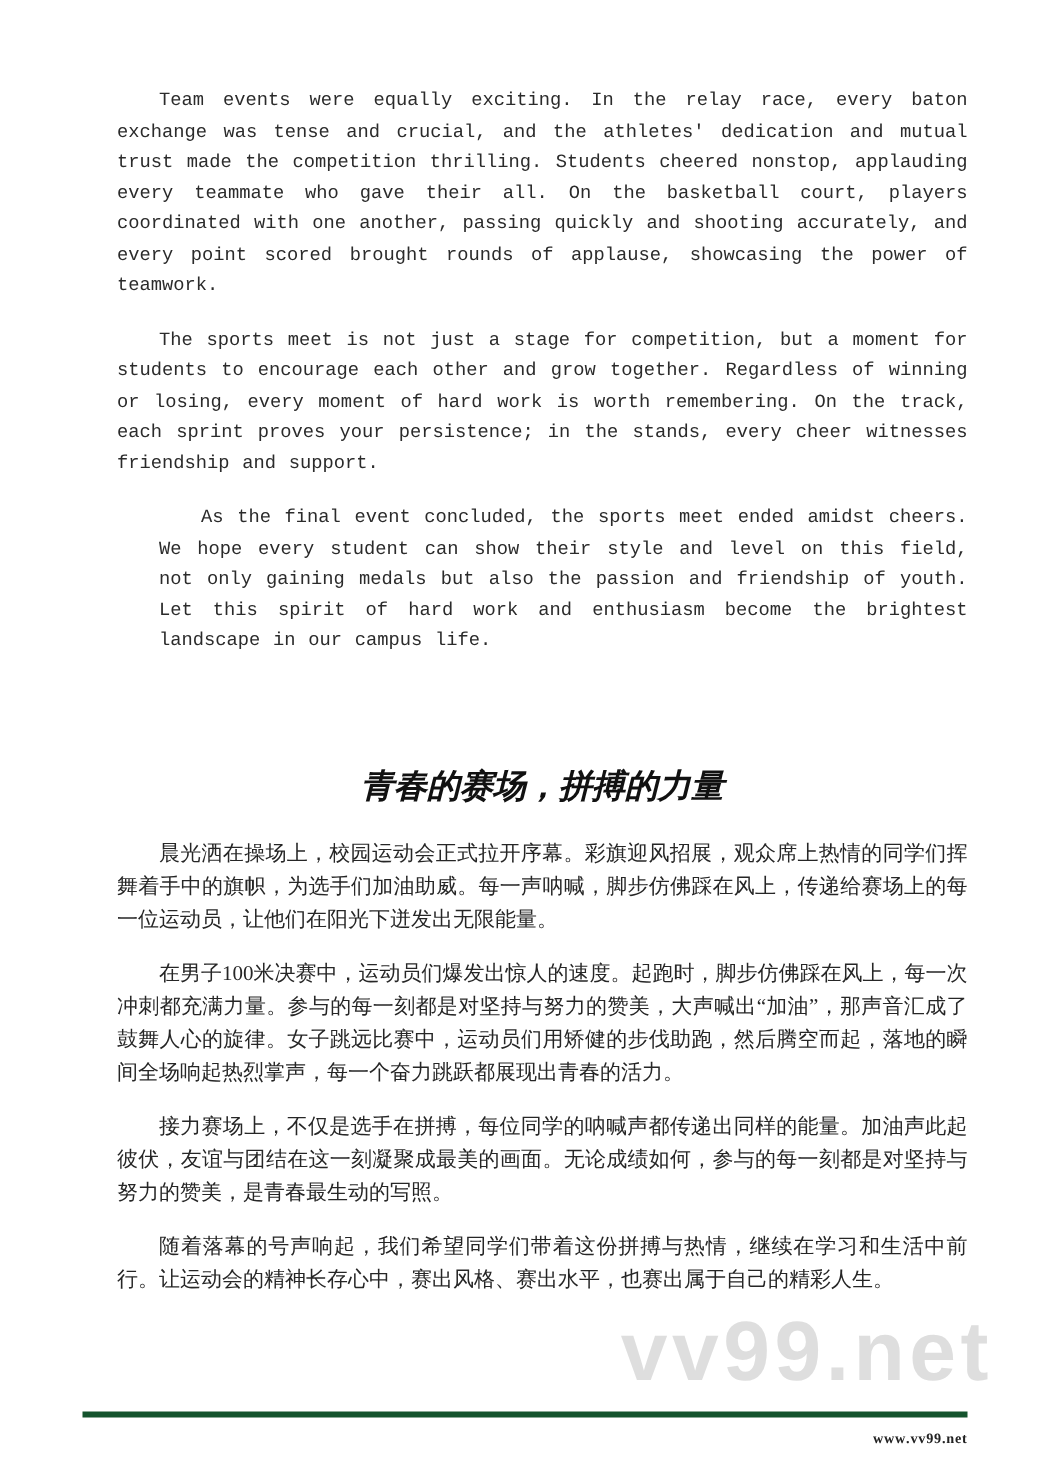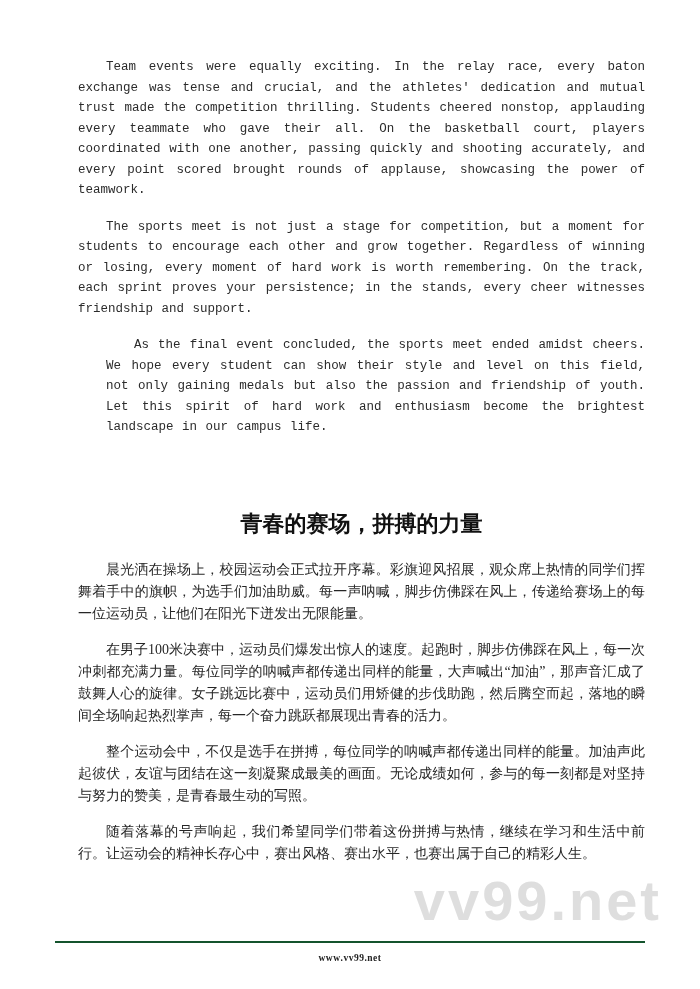--- a/index.html
+++ b/index.html
@@ -29,20 +29,21 @@
   }
   .en-section p:last-child { margin-bottom: 0; margin-left: 28px; }
   .doc-title {
     font-family: "Liberation Serif", "DejaVu Serif", serif;
     font-size: 22px;
     line-height: 30px;
     font-weight: bold;
     color: #111111;
     text-align: center;
     margin: 71px 0 20px 0;
+    font-style: italic;
   }
   .zh-section p {
     font-family: "Liberation Serif", "DejaVu Serif", serif;
     font-size: 14px;
     line-height: 22px;
     color: #262626;
     text-align: justify;
     text-indent: 2em;
     margin: 0 0 14px 0;
   }
@@ -60,23 +61,23 @@
     opacity: 0.55;
     pointer-events: none;
     user-select: none;
   }
   .footer {
     position: absolute;
     z-index: 1;
     left: 55px;
     right: 55px;
     top: 941px;
-    border-top: 2px solid #14532d;
+    border-top: 4px solid #14532d;
     padding-top: 4px;
-    text-align: center;
+    text-align: right;
   }
   .footer-url {
     font-family: "Liberation Serif", "DejaVu Serif", serif;
     font-size: 9.5px;
     font-weight: bold;
     letter-spacing: 0.5px;
     color: #222222;
   }
 </style>
 </head>
@@ -91,22 +92,22 @@
     <section class="en-section">
       <p>Team events were equally exciting. In the relay race, every baton exchange was tense and crucial, and the athletes' dedication and mutual trust made the competition thrilling. Students cheered nonstop, applauding every teammate who gave their all. On the basketball court, players coordinated with one another, passing quickly and shooting accurately, and every point scored brought rounds of applause, showcasing the power of teamwork.</p>
       <p>The sports meet is not just a stage for competition, but a moment for students to encourage each other and grow together. Regardless of winning or losing, every moment of hard work is worth remembering. On the track, each sprint proves your persistence; in the stands, every cheer witnesses friendship and support.</p>
       <p>As the final event concluded, the sports meet ended amidst cheers. We hope every student can show their style and level on this field, not only gaining medals but also the passion and friendship of youth. Let this spirit of hard work and enthusiasm become the brightest landscape in our campus life.</p>
     </section>
 
     <h1 class="doc-title">青春的赛场，拼搏的力量</h1>
 
     <section class="zh-section">
       <p>晨光洒在操场上，校园运动会正式拉开序幕。彩旗迎风招展，观众席上热情的同学们挥舞着手中的旗帜，为选手们加油助威。每一声呐喊，脚步仿佛踩在风上，传递给赛场上的每一位运动员，让他们在阳光下迸发出无限能量。</p>
-      <p>在男子100米决赛中，运动员们爆发出惊人的速度。起跑时，脚步仿佛踩在风上，每一次冲刺都充满力量。每位同学的呐喊声都传递出同样的能量，大声喊出“加油”，那声音汇成了鼓舞人心的旋律。女子跳远比赛中，运动员们用矫健的步伐助跑，然后腾空而起，落地的瞬间全场响起热烈掌声，每一个奋力跳跃都展现出青春的活力。</p>
-      <p>整个运动会中，不仅是选手在拼搏，每位同学的呐喊声都传递出同样的能量。加油声此起彼伏，友谊与团结在这一刻凝聚成最美的画面。无论成绩如何，参与的每一刻都是对坚持与努力的赞美，是青春最生动的写照。</p>
+      <p>在男子100米决赛中，运动员们爆发出惊人的速度。起跑时，脚步仿佛踩在风上，每一次冲刺都充满力量。参与的每一刻都是对坚持与努力的赞美，大声喊出“加油”，那声音汇成了鼓舞人心的旋律。女子跳远比赛中，运动员们用矫健的步伐助跑，然后腾空而起，落地的瞬间全场响起热烈掌声，每一个奋力跳跃都展现出青春的活力。</p>
+      <p>接力赛场上，不仅是选手在拼搏，每位同学的呐喊声都传递出同样的能量。加油声此起彼伏，友谊与团结在这一刻凝聚成最美的画面。无论成绩如何，参与的每一刻都是对坚持与努力的赞美，是青春最生动的写照。</p>
       <p>随着落幕的号声响起，我们希望同学们带着这份拼搏与热情，继续在学习和生活中前行。让运动会的精神长存心中，赛出风格、赛出水平，也赛出属于自己的精彩人生。</p>
     </section>
 
   </div>
 
   <div class="footer">
     <span class="footer-url">www.vv99.net</span>
   </div>
 
 </div>

